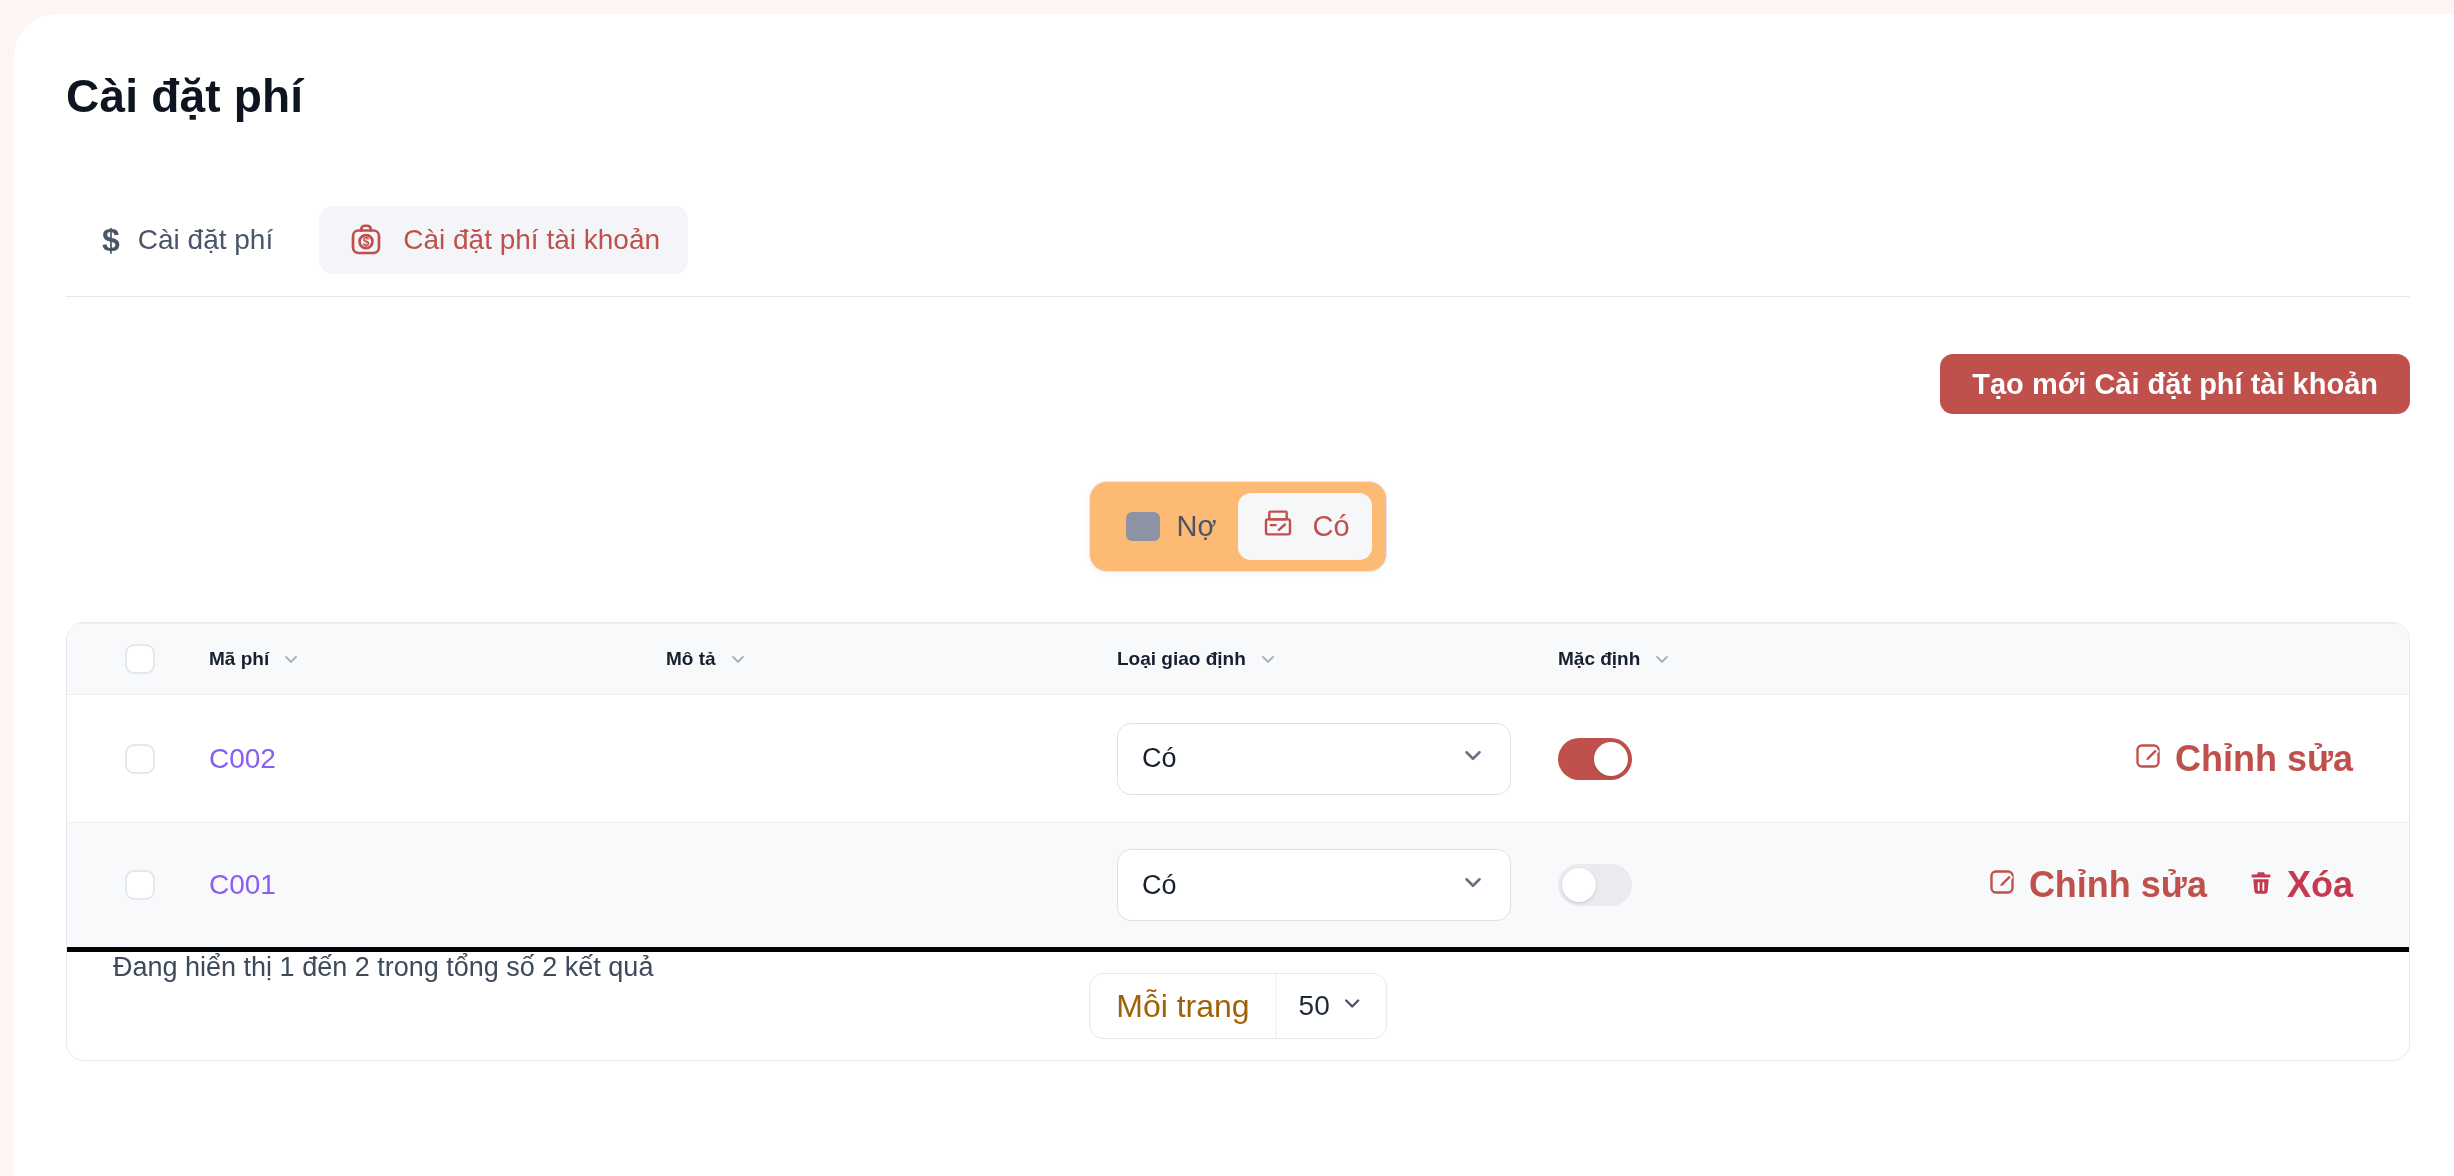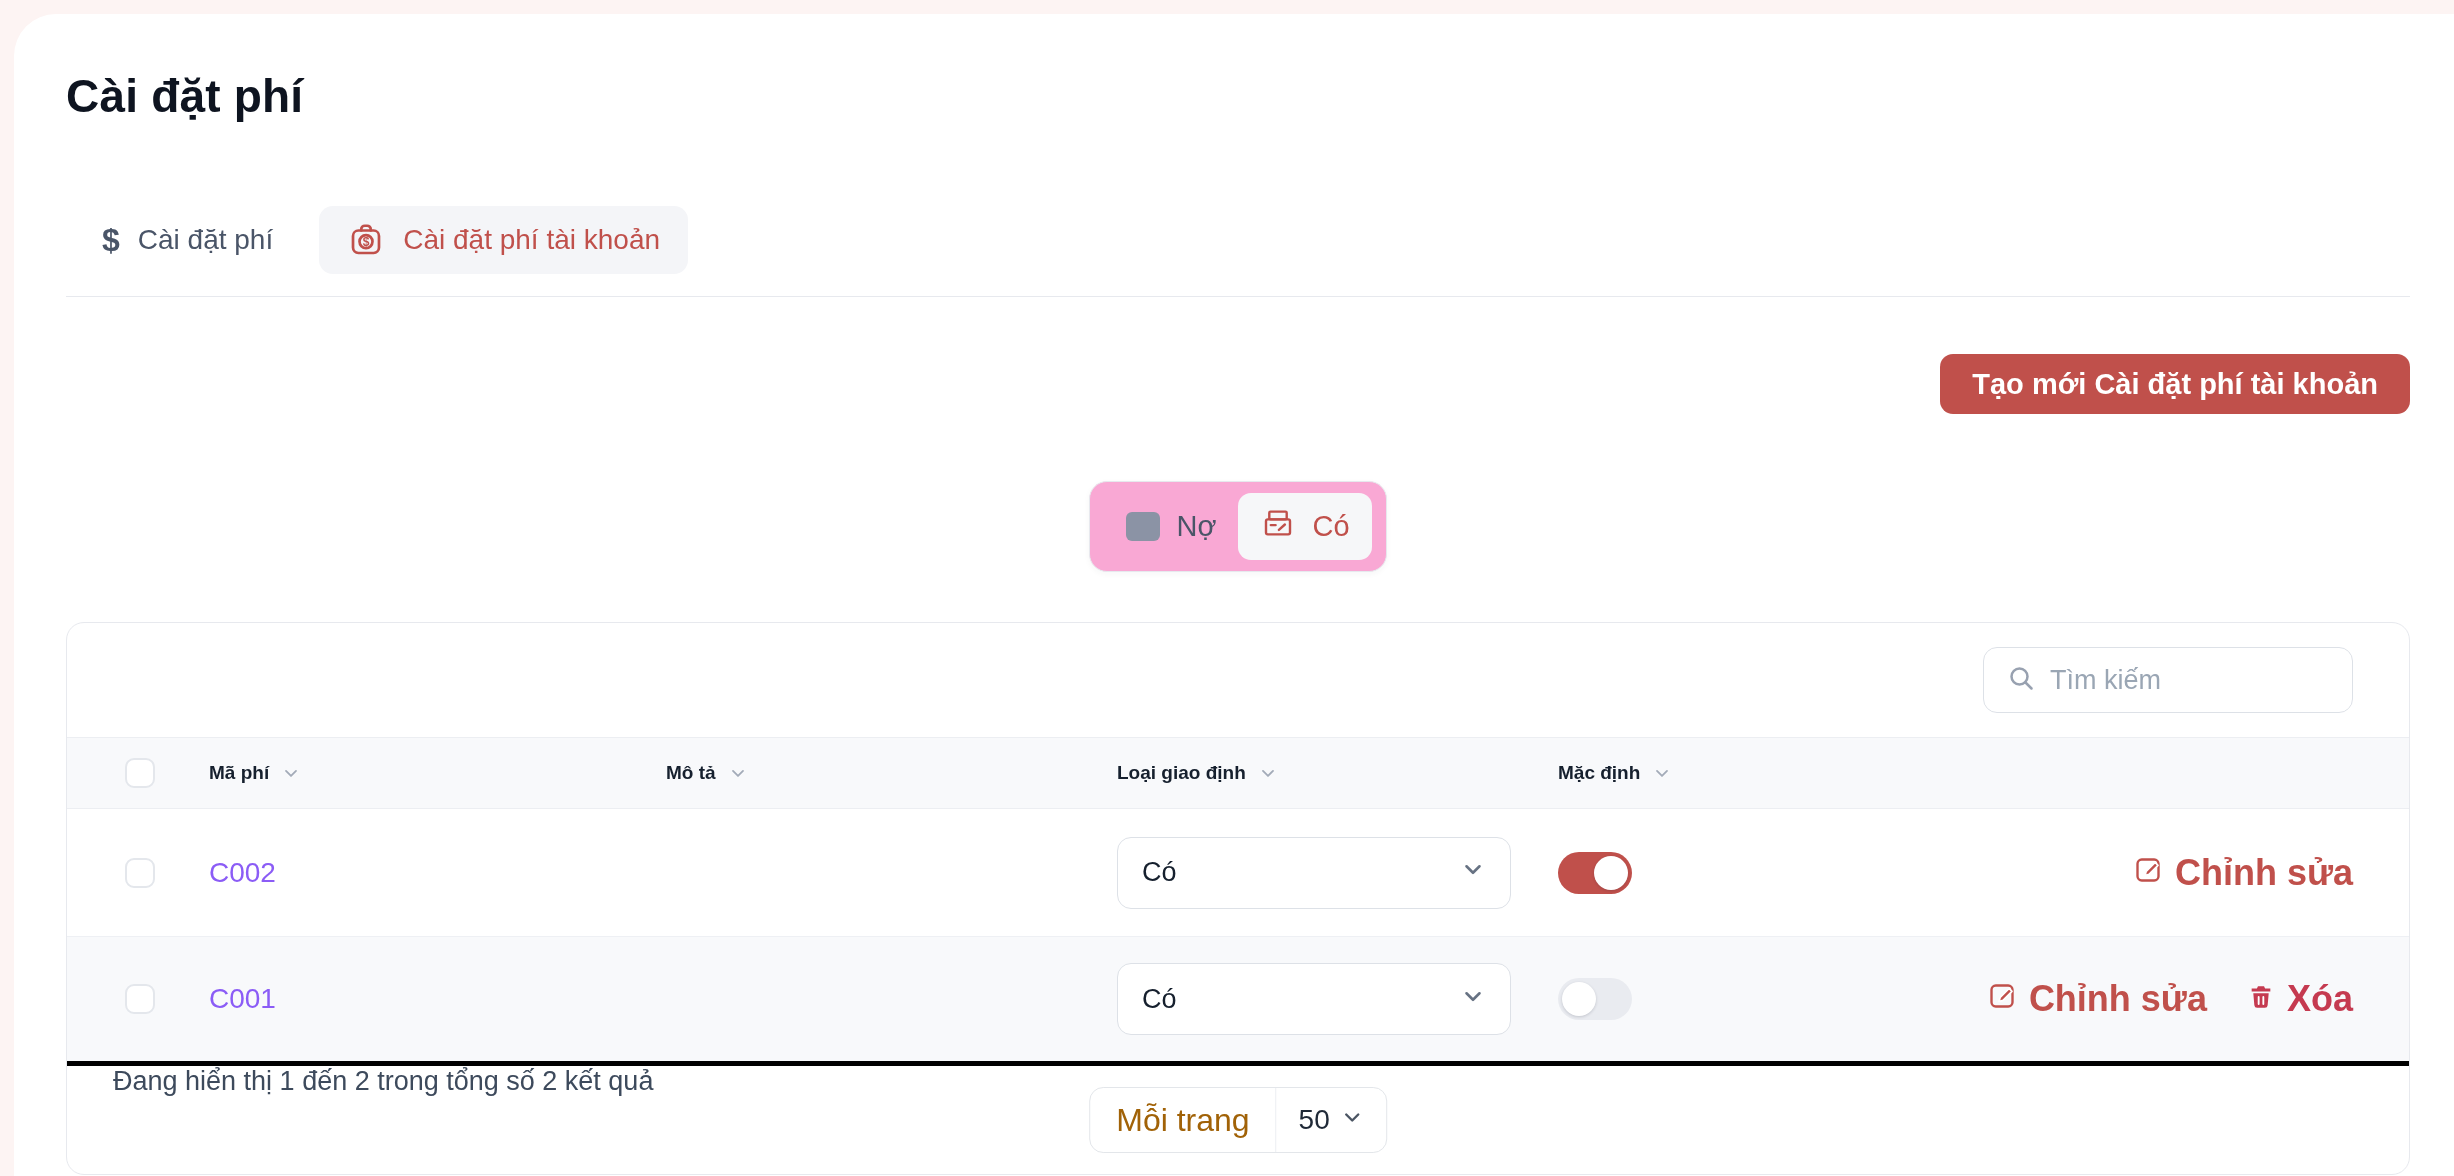--- a/index.html
+++ b/index.html
@@ -42,21 +42,21 @@
     color: #ffffff; font-family: inherit;
     font-size: 29px; font-weight: 700;
     height: 60px; padding: 0 32px;
     border-radius: 13px;
     display: flex; align-items: center;
   }
   
   .segmented-wrap { display: flex; justify-content: center; margin-top: 67px; }
   .segmented {
     display: flex; align-items: center; 
-    background: #f9a8d4; border: 1px solid #e7e9ee; border-radius: 18px;
+    background: #fdba74; border: 1px solid #e7e9ee; border-radius: 18px;
     padding: 11px 14px;
     box-shadow: 0 2px 6px rgba(30,40,60,.04);
   }
   .seg-item { display: flex; align-items: center; gap: 16px; font-size: 29px; color: #4a5568; padding: 12px 22px; cursor: pointer; }
   .seg-item.active { background: #f6f7f9; border-radius: 13px; color: var(--accent, #c0504b); }
   .debit-box { width: 34px; height: 29px; background: #8b93a5; border-radius: 6px; }
   
   .table-card {
     margin-top: 50px;
     border: 1px solid #e7e9ee; border-radius: 18px;
@@ -180,31 +180,20 @@
             <path d="M12.6 16.6l4-3.6"></path>
           </svg>
         </span>
         <span>Có</span>
       </div>
     </div>
   </div>
 
   <div class="table-card">
 
-    <div class="search-row">
-      <div class="search-box">
-        <span>
-          <svg width="30" height="30" viewBox="0 0 24 24" fill="none" stroke="#98a1b0" stroke-width="2" stroke-linecap="round">
-            <circle cx="10.8" cy="10.8" r="6.4"></circle>
-            <path d="M15.6 15.6 L20.4 20.4"></path>
-          </svg>
-        </span>
-        <input placeholder="Tìm kiếm" style="">
-      </div>
-    </div>
 
     <div class="grid-row thead">
       <div>
           <div class="checkbox"></div>
         </div>
       <div class="th">
         <span>Mã phí</span>
         <span class="sort-icon">
           <svg width="20" height="20" viewBox="0 0 24 24" fill="none" stroke="#a3abb8" stroke-width="2.2" stroke-linecap="round" stroke-linejoin="round">
               <path d="M6 9.5l6 6 6-6"></path>

